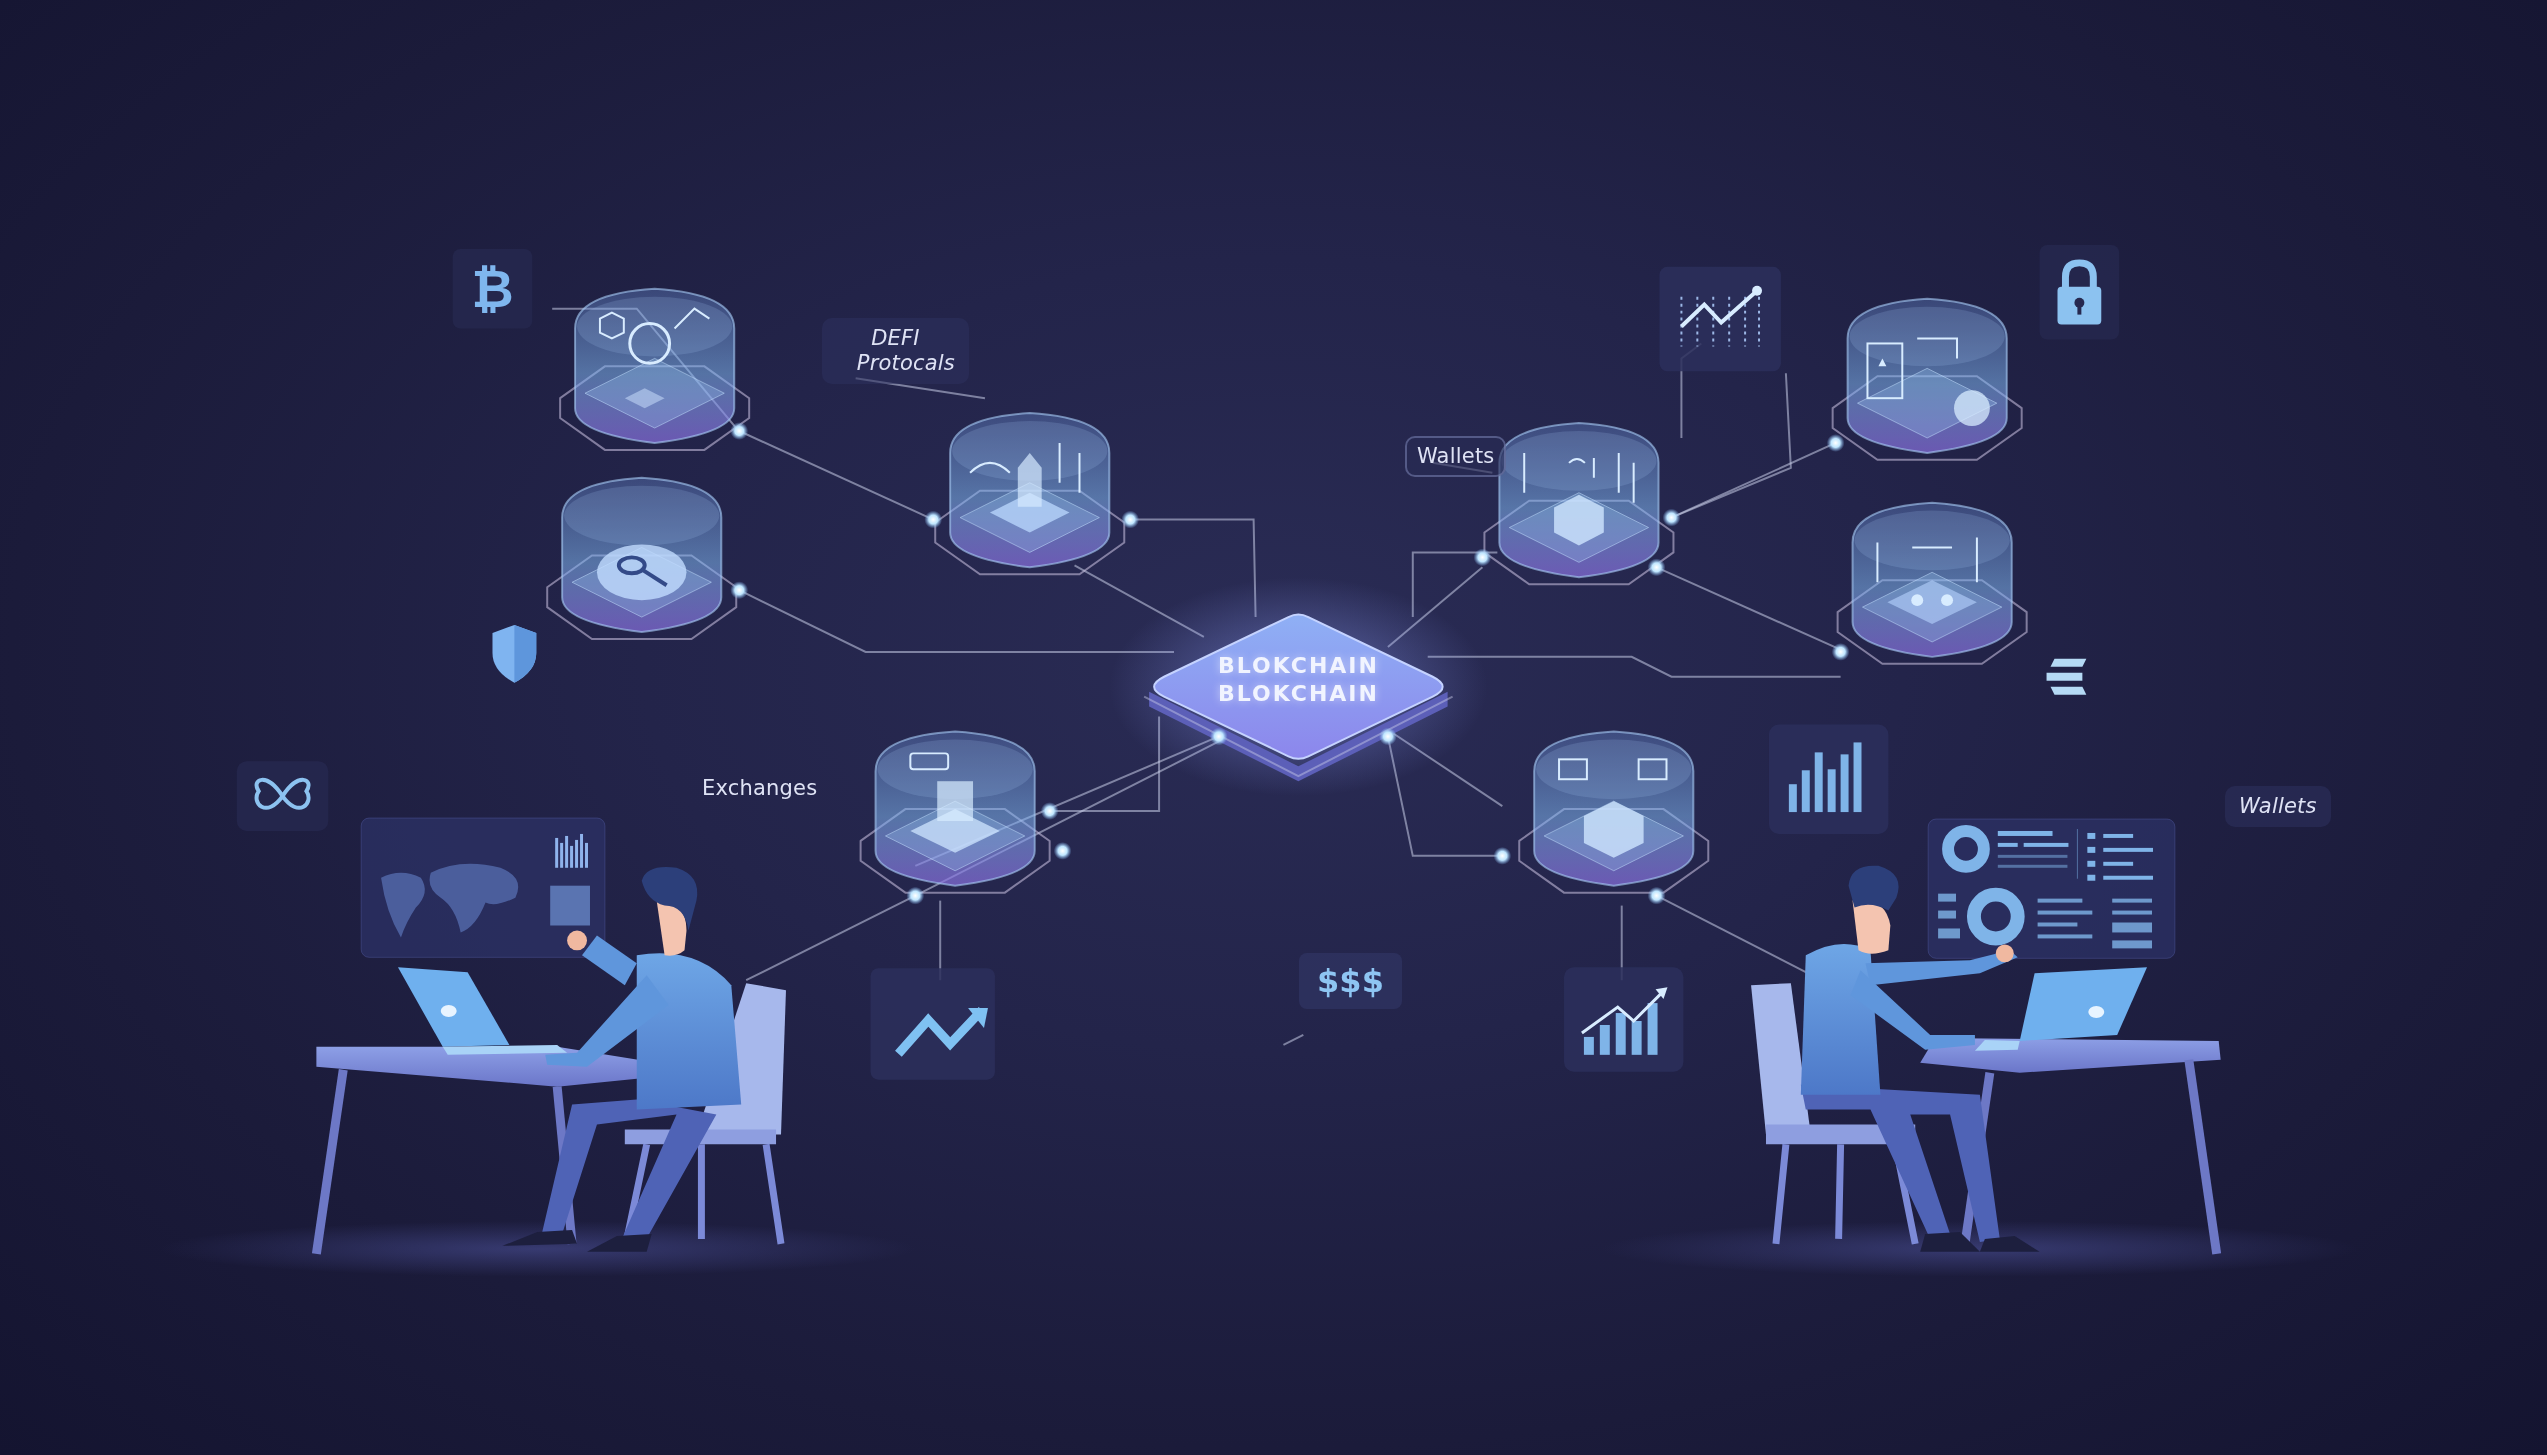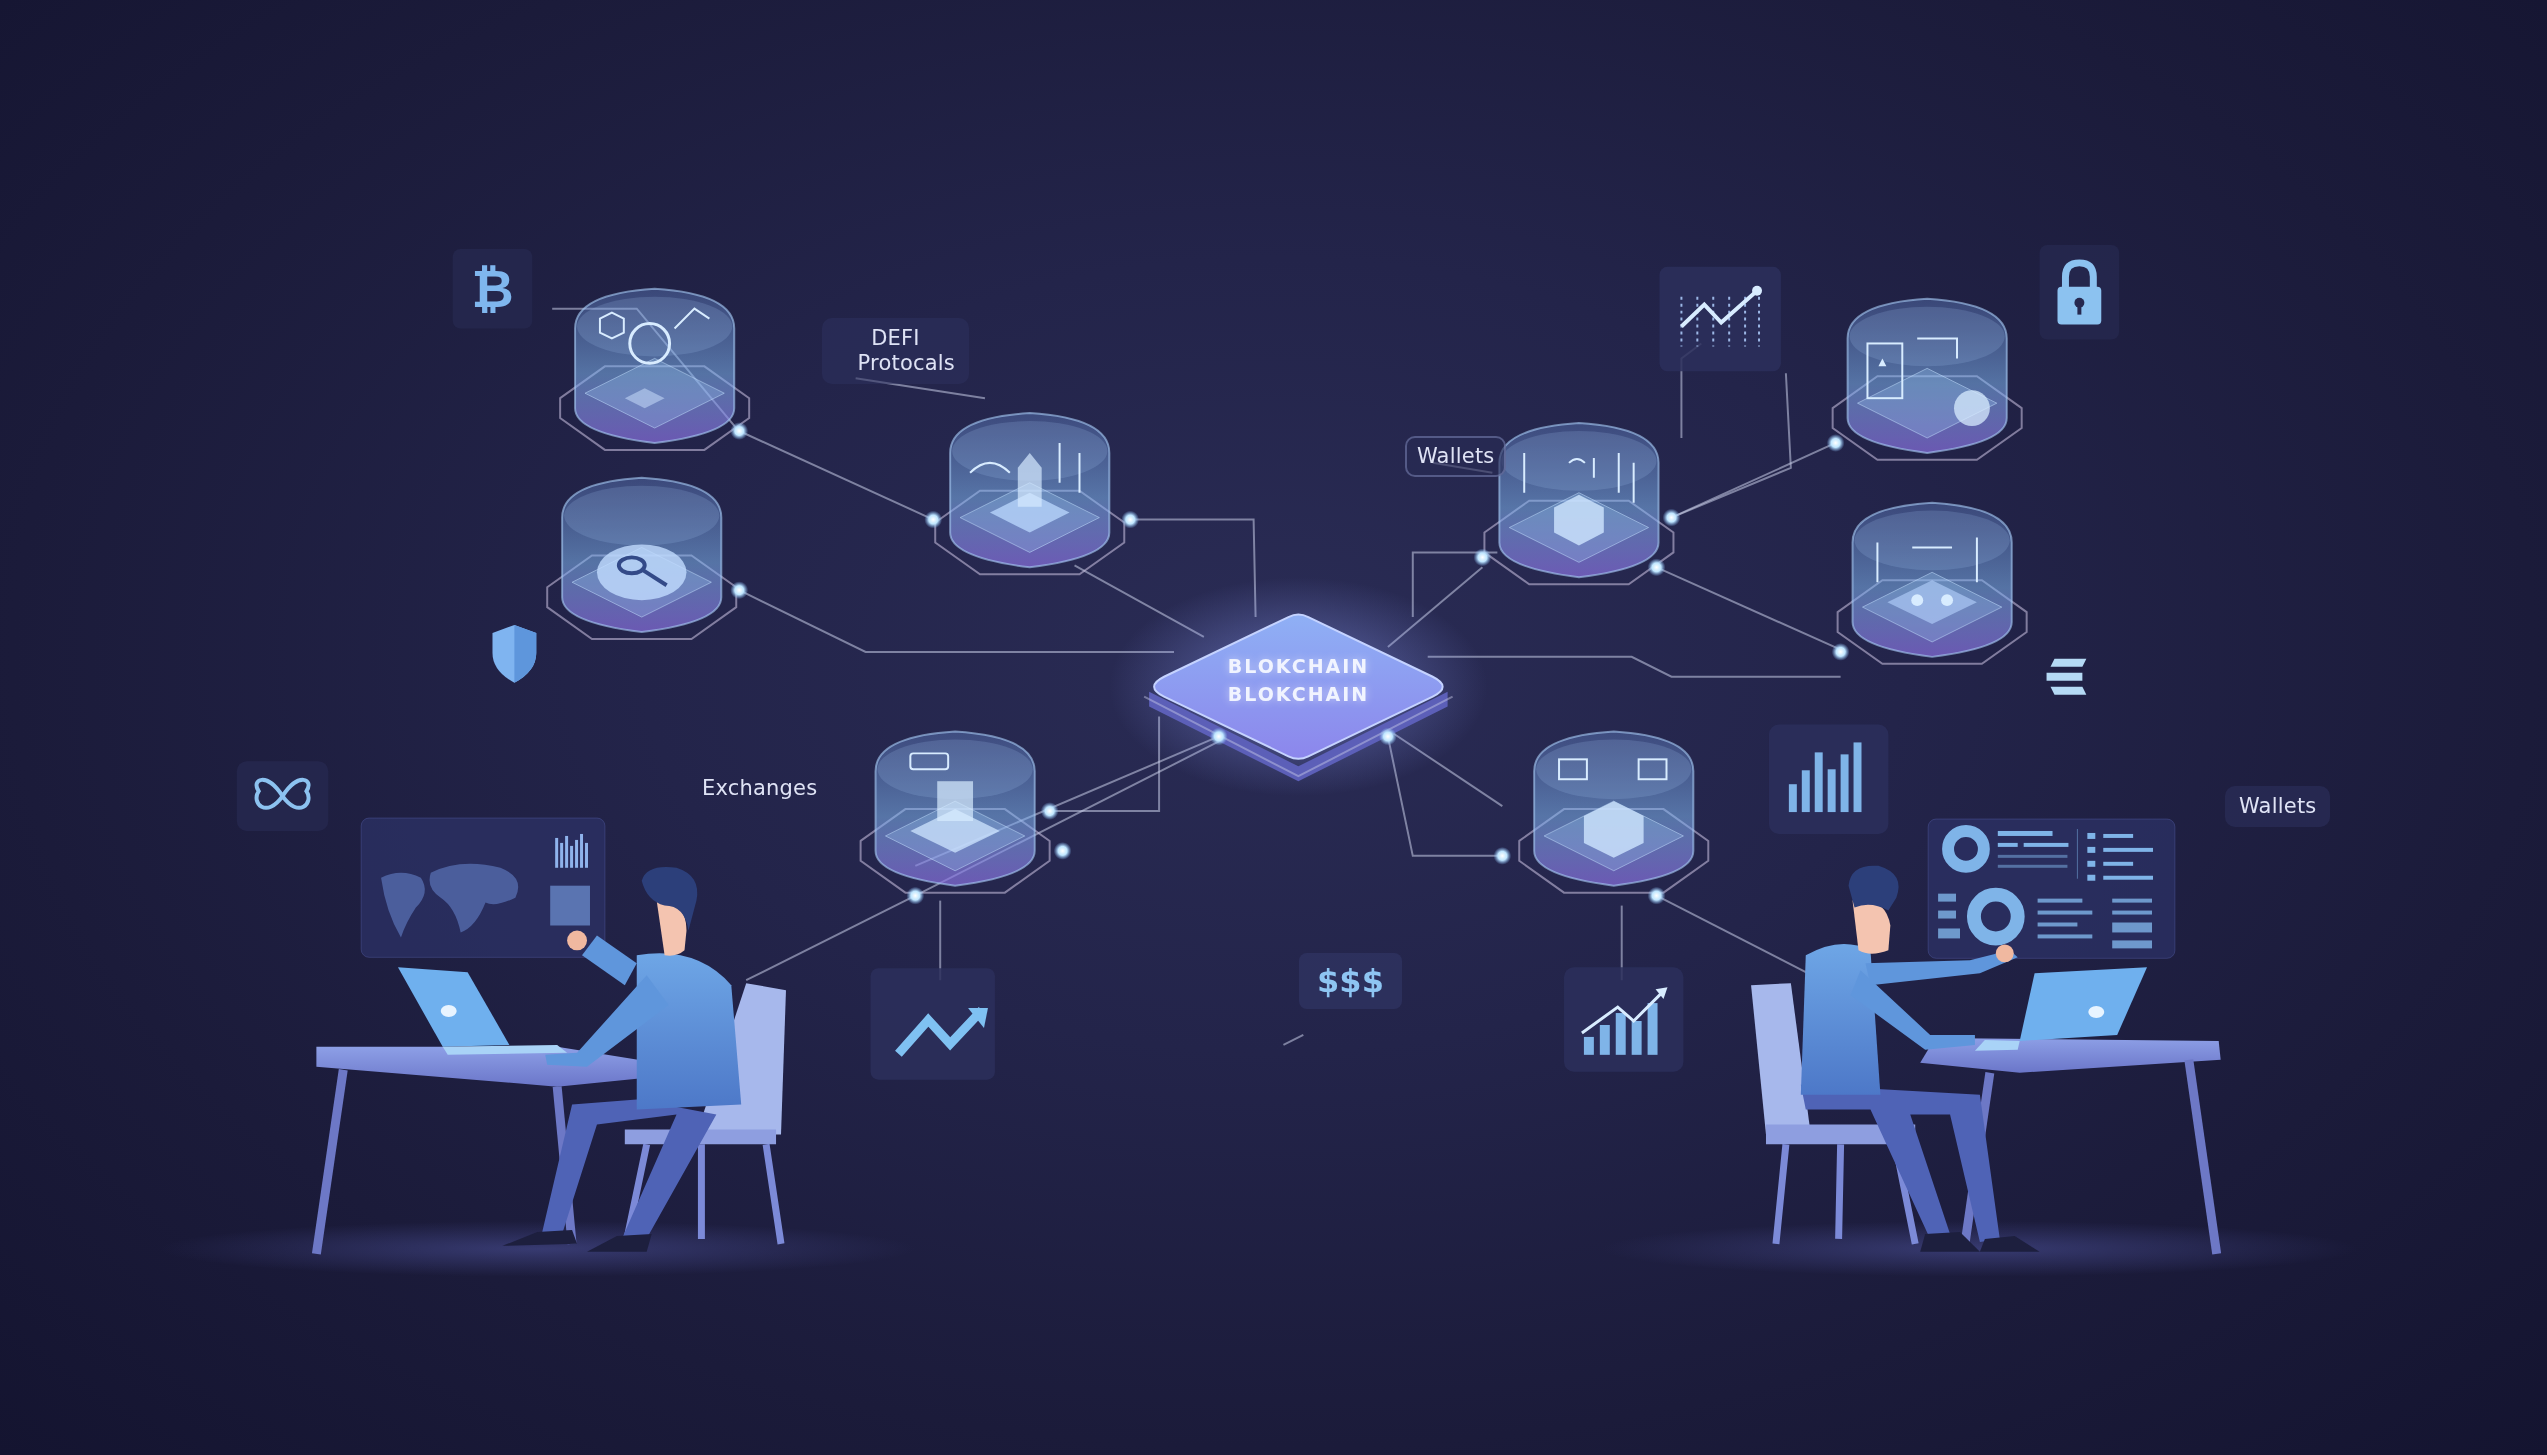--- a/index.html
+++ b/index.html
@@ -3,23 +3,23 @@
 <meta charset="utf-8">
 <style>
   html,body{margin:0;padding:0;}
   body{width:2547px;height:1456px;overflow:hidden;position:relative;
     background:radial-gradient(ellipse at 50% 45%, #2a2c55 0%, #23244a 35%, #1b1b3a 70%, #141430 100%);
     font-family:"DejaVu Sans", sans-serif;}
   #scene{position:absolute;left:0;top:0;width:2547px;height:1456px;}
   .label{position:absolute;color:#dfe3f5;font-family:"DejaVu Sans", sans-serif;font-size:21px;
     letter-spacing:0.2px;text-align:center;line-height:25px;}
   .label.boxed{border:2px solid rgba(140,150,200,0.45);border-radius:10px;padding:6px 10px;background:rgba(40,44,85,0.6);}
-  .label.soft{background:rgba(46,50,95,0.55);border-radius:10px;padding:8px 14px;}
+  .label.soft{background:rgba(46,50,95,0.55);border-radius:10px;padding:8px 14px;font-style:italic;}
   .hub-text{position:absolute;left:1199px;top:652px;width:199px;text-align:center;color:#f1f4ff;
-    font-family:"DejaVu Sans", sans-serif;font-weight:bold;font-size:19px;letter-spacing:2px;line-height:28px;
+    font-family:"DejaVu Sans", sans-serif;font-weight:bold;font-size:22px;letter-spacing:2px;line-height:28px;
     text-shadow:0 0 8px rgba(255,255,255,0.5);}
   .hub-text span{display:block;}
   .money{position:absolute;left:1299px;top:953px;width:103px;height:56px;border-radius:8px;background:rgba(48,52,100,0.7);
     color:#8ec5f2;font-weight:bold;font-size:32px;text-align:center;line-height:56px;font-family:"DejaVu Sans", sans-serif;}
 </style>
 </head>
 <body>
 
 <svg id="scene" width="2547" height="1456" viewBox="0 0 2560 1463">
   <defs>

